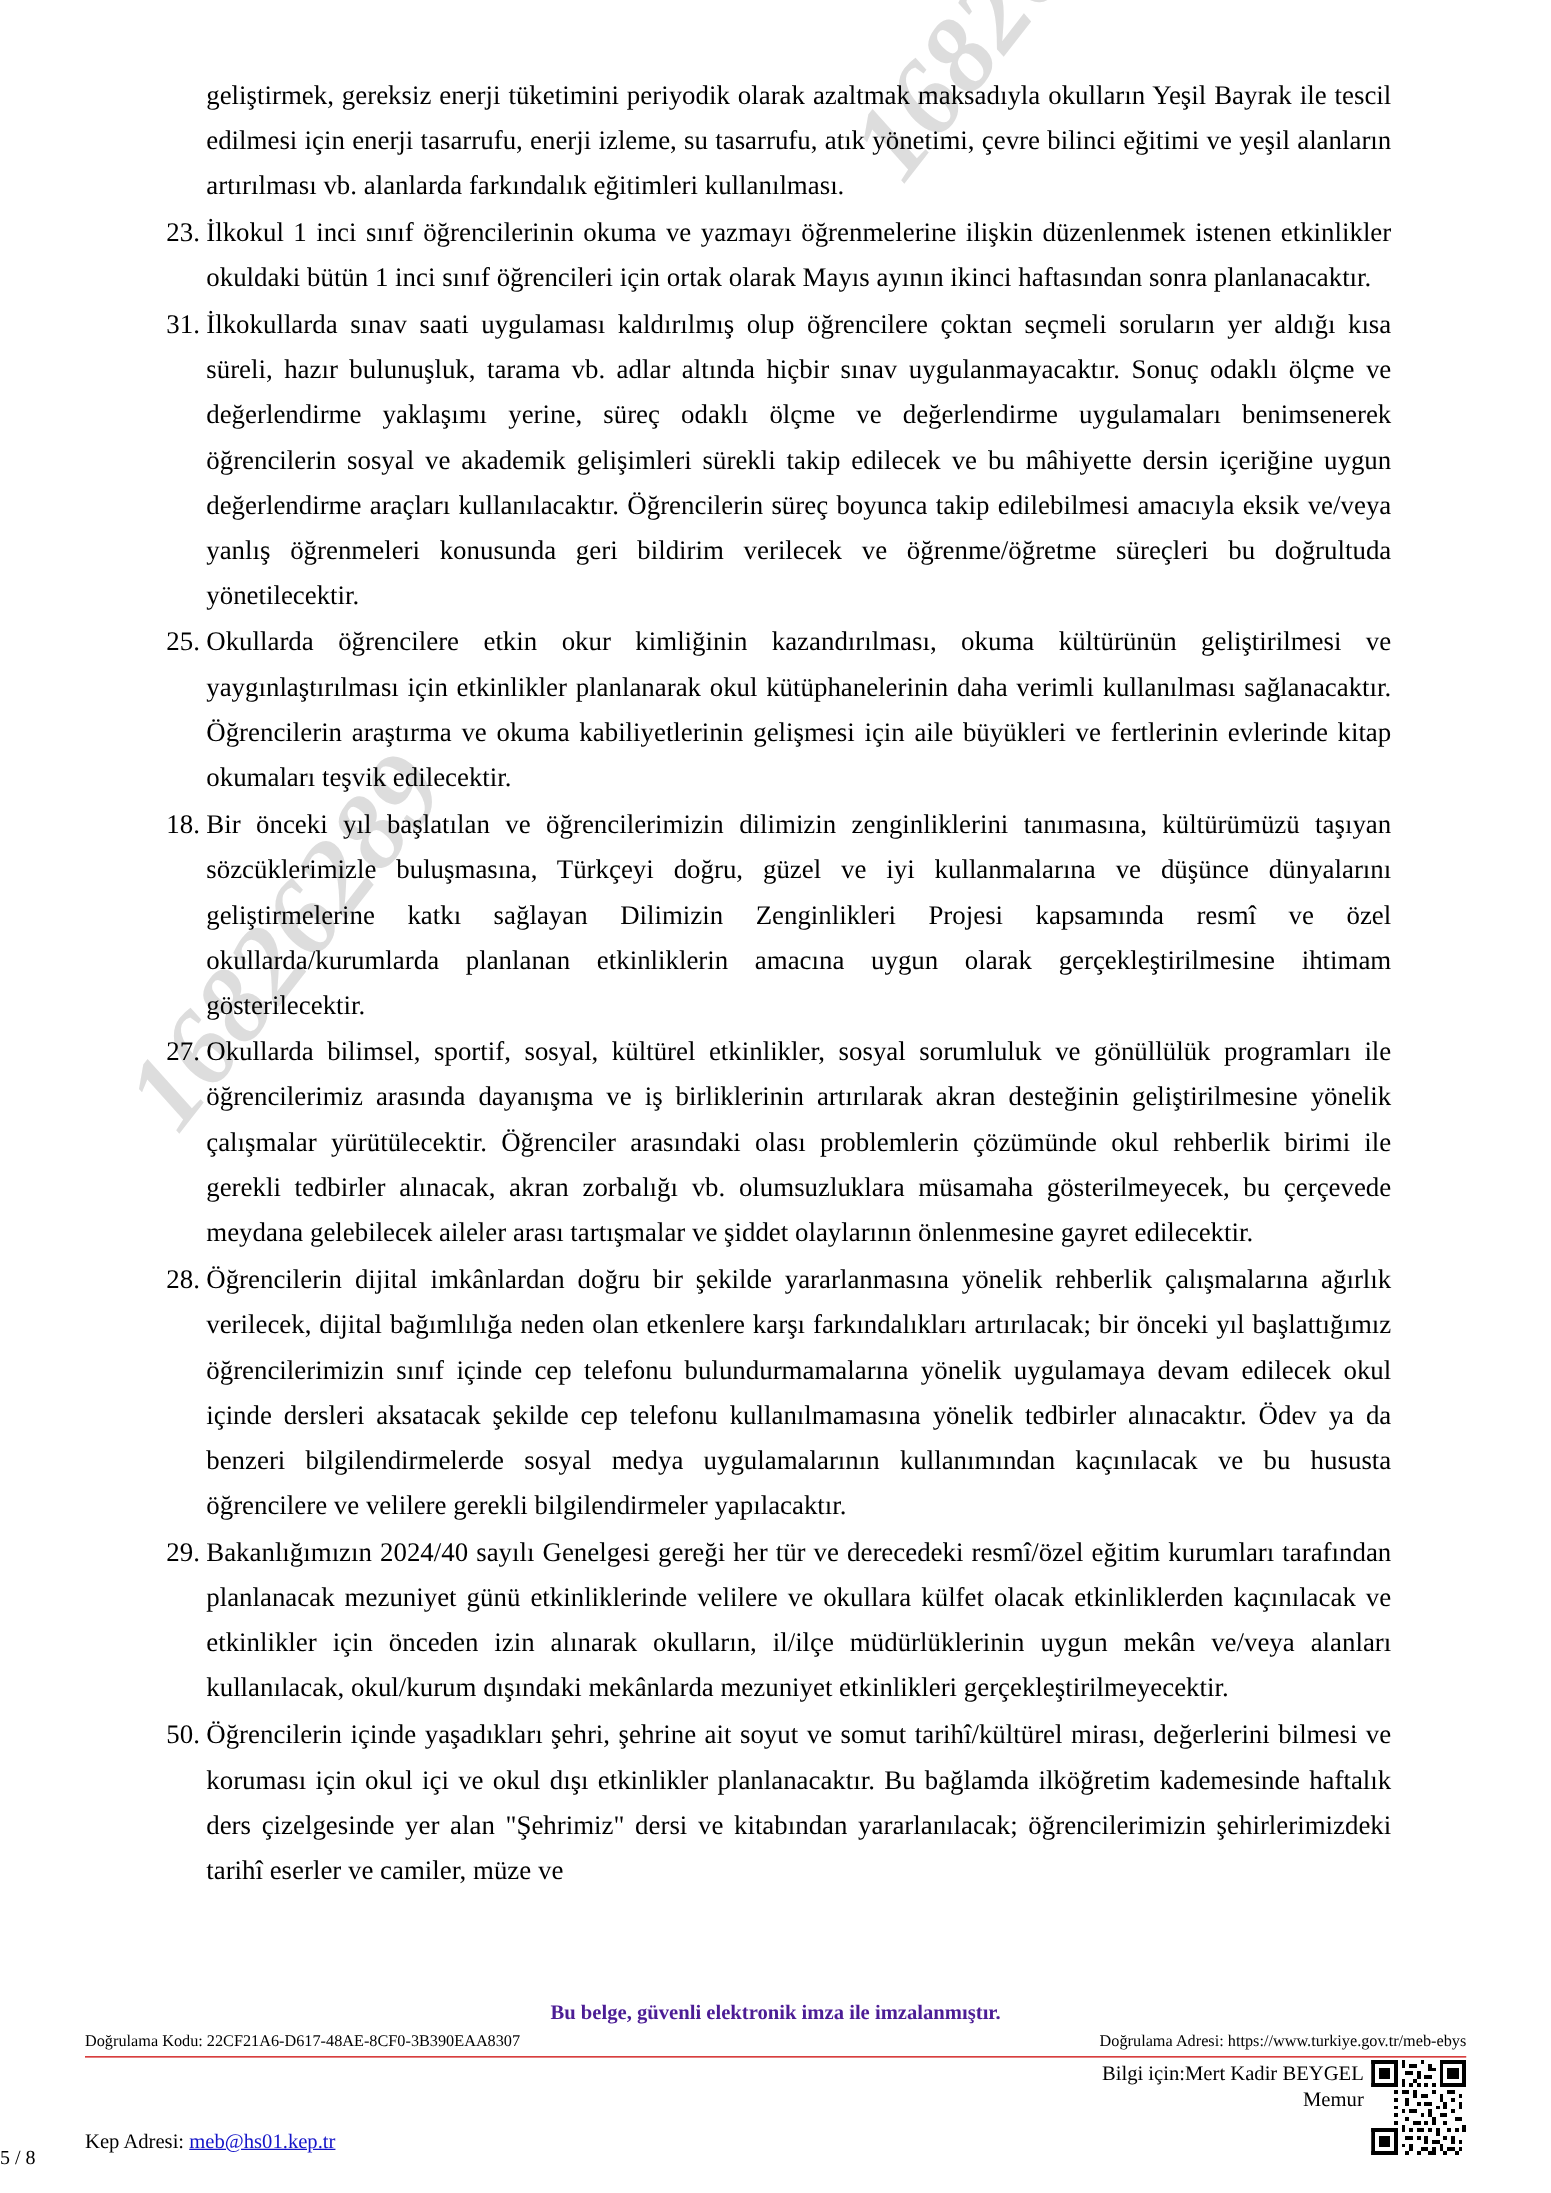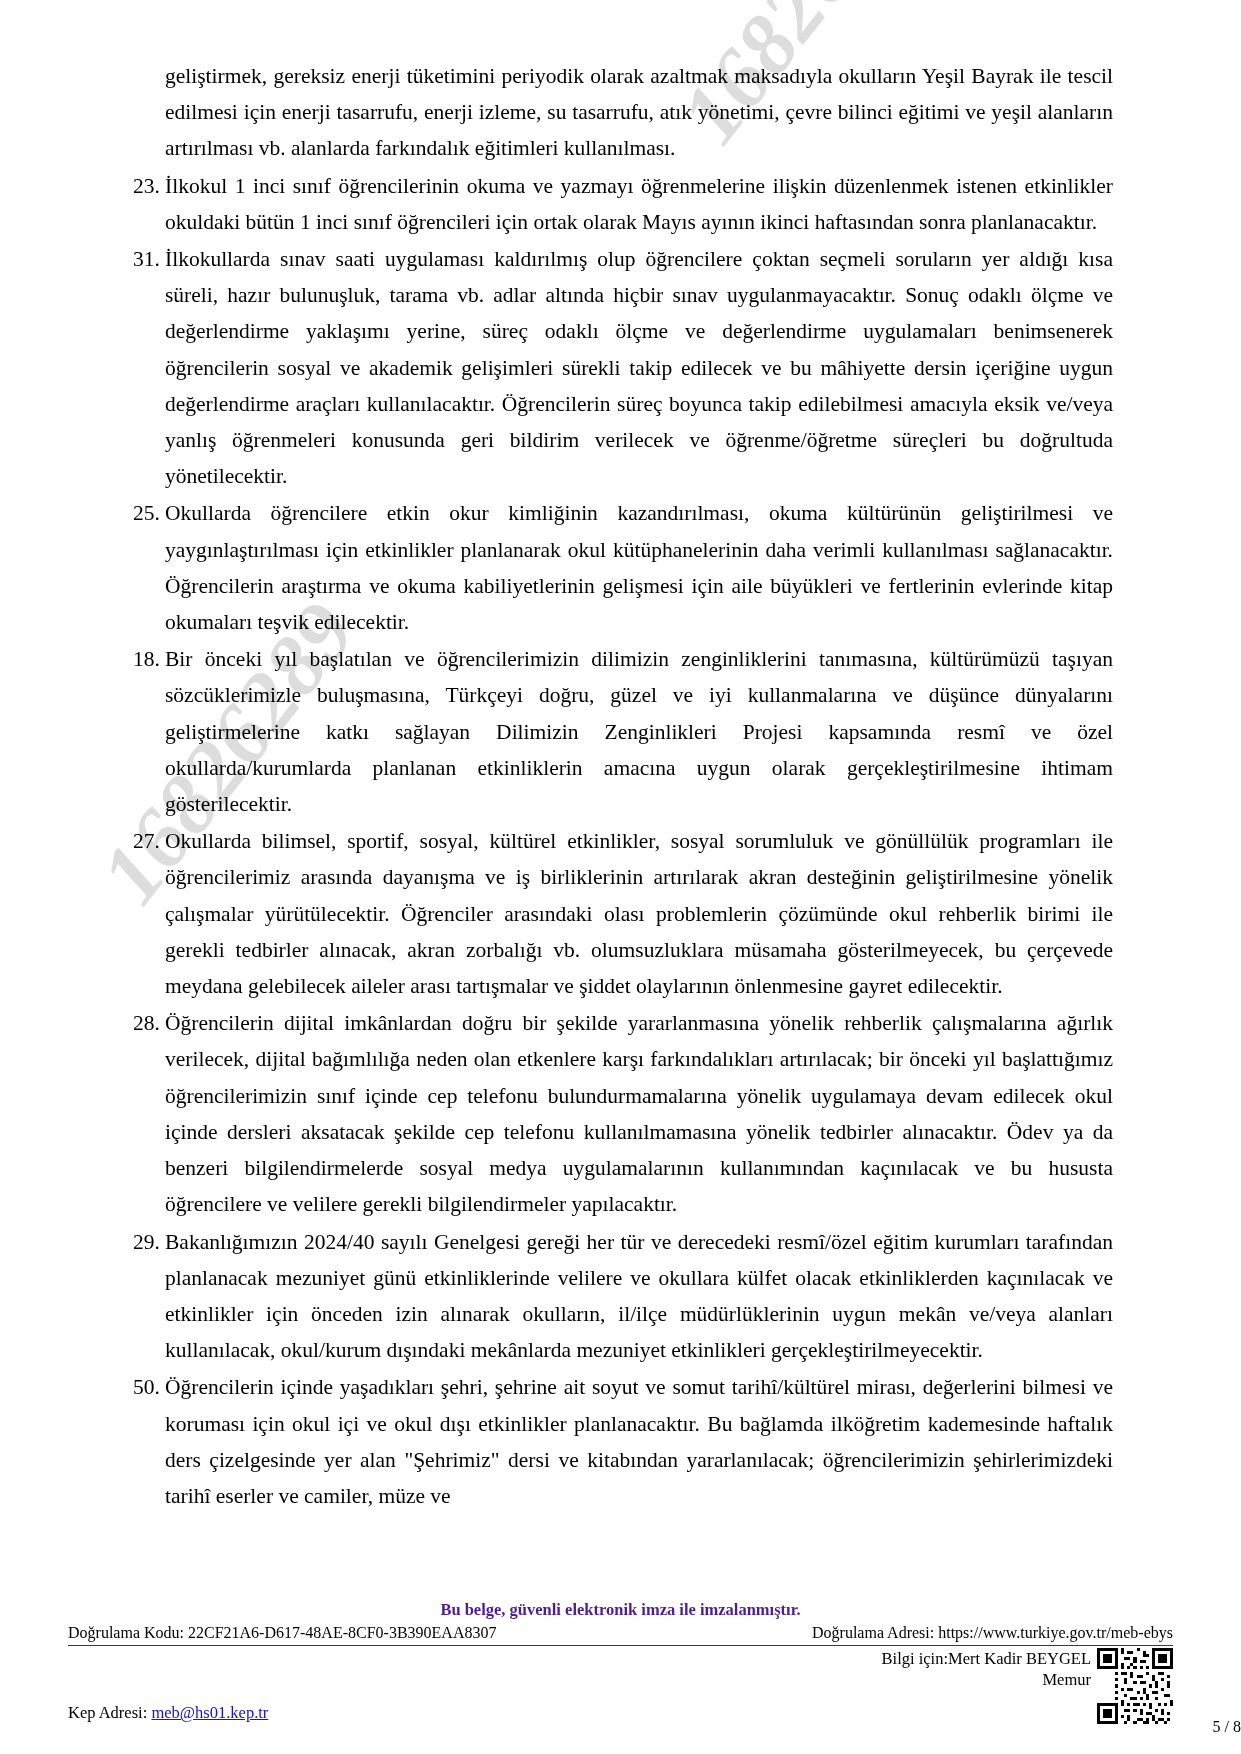--- a/index.html
+++ b/index.html
@@ -96,21 +96,21 @@
     color: #4c1d95;
     font-weight: bold;
     font-size: 16.5px;
     line-height: 20px;
     margin-bottom: 2px;
   }
   .foot-row {
     display: flex;
     justify-content: space-between;
     align-items: center;
-    font-size: 16px;
+    font-size: 13px;
     line-height: 22px;
     white-space: nowrap;
   }
   .foot-rule {
     border-top: 1.6px solid #cc0000;
     margin: 1px 0 2px 0;
     width: 100%;
   }
   .foot-row2 {
     display: flex;
@@ -138,21 +138,21 @@
     width: 76px;
     height: 76px;
     flex: 0 0 76px;
     background-color: #ffffff;
   }
   .page-no {
     position: absolute;
     left: 0;
     top: 1718px;
     width: 1241px;
-    text-align: right;
+    text-align: left;
     font-size: 16px;
     color: #000;
     z-index: 3;
     font-family: "Liberation Serif", serif;
   }
 </style>
 </head>
 <body>
 
 <div class="page">

